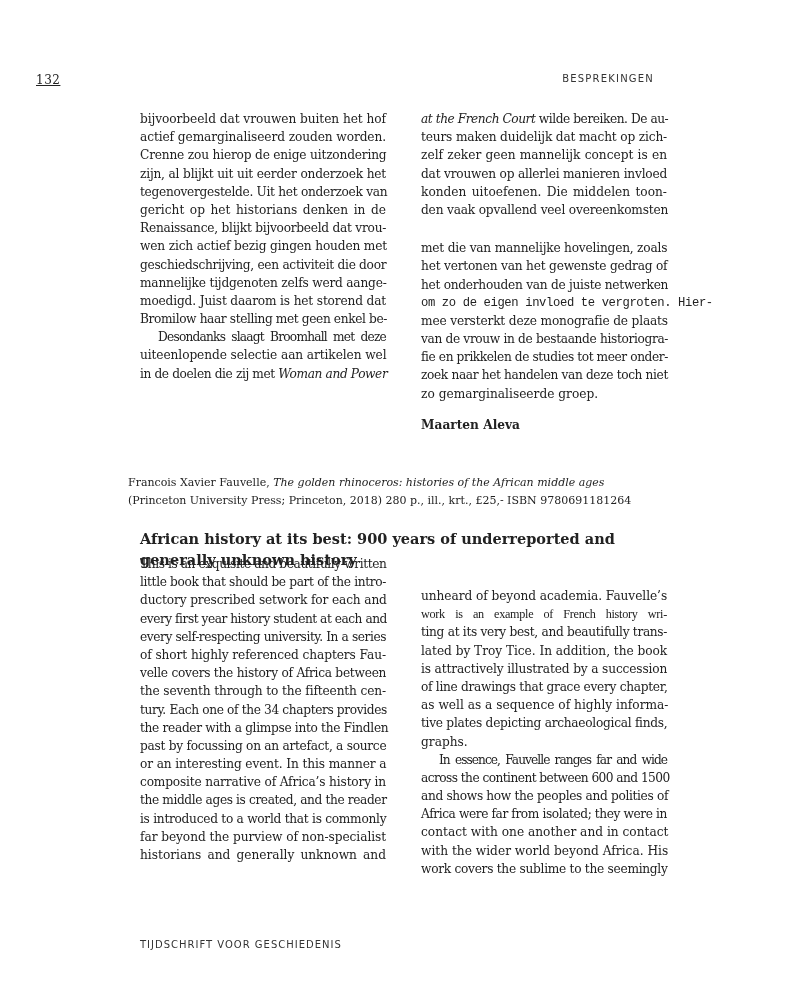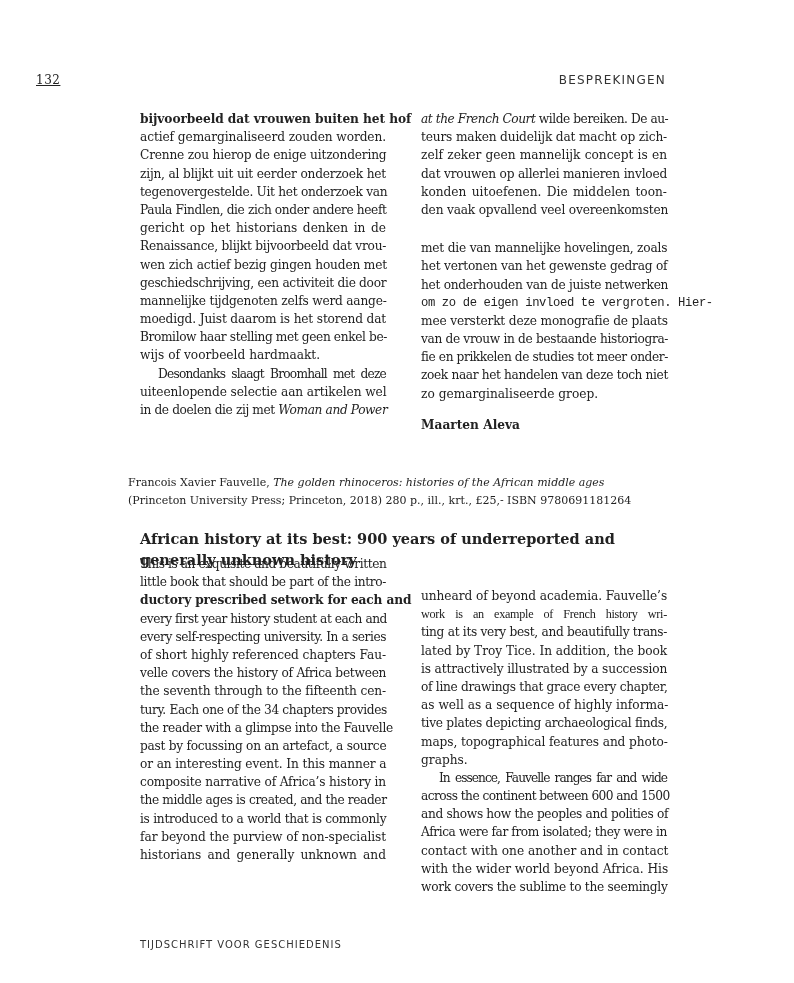--- a/index.html
+++ b/index.html
@@ -1,19 +1,19 @@
 <!DOCTYPE html>
 <html><head>
 <meta charset="utf-8">
 <style>
   html,body{margin:0;padding:0;background:#fff;}
   body{width:794px;height:983px;position:relative;overflow:hidden;
        font-family:"DejaVu Serif","Liberation Serif",serif;color:#222;}
   .pagenum{position:absolute;left:36px;top:73px;font-size:12px;letter-spacing:0.5px;text-decoration:underline;}
-  .running{position:absolute;right:128px;top:73px;font-family:"DejaVu Sans","Liberation Sans",sans-serif;font-size:12px;letter-spacing:1.2px;color:#333;}
+  .running{position:absolute;right:140px;top:73px;font-family:"DejaVu Sans","Liberation Sans",sans-serif;font-size:10px;letter-spacing:1.2px;color:#333;}
   .footer{position:absolute;left:140px;top:939px;font-family:"DejaVu Sans","Liberation Sans",sans-serif;font-size:10px;letter-spacing:1px;color:#333;}
   .col{position:absolute;width:246px;font-size:12.2px;line-height:18.2px;}
   .col .ln{display:block;white-space:nowrap;text-align:justify;text-align-last:justify;height:18.2px;}
   .col .ln.last{text-align-last:left;}
   .col .ln.indent{padding-left:18px;}
   .c1{left:140px;top:110px;}
   .c2{left:421px;top:110px;}
   .c3{left:140px;top:555px;}
   .c4{left:421px;top:587px;}
   .author{font-weight:bold;display:block;margin-top:13px;}
@@ -21,34 +21,32 @@
   .title{position:absolute;left:140px;top:528px;width:520px;font-size:14.5px;line-height:21px;font-weight:bold;}
   em{font-style:italic;}
 </style>
 </head>
 <body>
 
 <div class="pagenum">132</div>
 <div class="running">BESPREKINGEN</div>
 
 <div class="col c1">
-  <span class="ln" style="letter-spacing: -0.0722892px; font-weight: bold;">bijvoorbeeld dat vrouwen buiten het hof</span>
+  <span class="ln" style="letter-spacing: -0.0722892px;">bijvoorbeeld dat vrouwen buiten het hof</span>
   <span class="ln" style="letter-spacing: -0.096px;">actief gemarginaliseerd zouden worden.</span>
   <span class="ln" style="letter-spacing: -0.188976px;">Crenne zou hierop de enige uitzondering</span>
   <span class="ln" style="letter-spacing: -0.211765px;">zijn, al blijkt uit uit eerder onderzoek het</span>
   <span class="ln" style="letter-spacing: -0.301158px;">tegenovergestelde. Uit het onderzoek van</span>
-  <span class="ln" style="letter-spacing: -0.387833px;">Paula Findlen, die zich onder andere heeft</span>
   <span class="ln">gericht op het historians denken in de</span>
   <span class="ln" style="letter-spacing: -0.256809px;">Renaissance, blijkt bijvoorbeeld dat vrou-</span>
   <span class="ln" style="letter-spacing: -0.166008px;">wen zich actief bezig gingen houden met</span>
   <span class="ln" style="letter-spacing: -0.301158px;">geschiedschrijving, een activiteit die door</span>
   <span class="ln" style="letter-spacing: -0.211765px;">mannelijke tijdgenoten zelfs werd aange-</span>
   <span class="ln" style="letter-spacing: -0.166008px;">moedigd. Juist daarom is het storend dat</span>
   <span class="ln" style="letter-spacing: -0.387833px;">Bromilow haar stelling met geen enkel be-</span>
-  <span class="ln last">wijs of voorbeeld hardmaakt.</span>
   <span class="ln indent" style="letter-spacing: -0.778626px;">Desondanks slaagt Broomhall met deze</span>
   <span class="ln" style="letter-spacing: -0.096px;">uiteenlopende selectie aan artikelen wel</span>
   <span class="ln" style="letter-spacing: -0.387833px;"><span>in de doelen die zij met </span><em>Woman and Power</em></span>
 </div>
 
 <div class="col c2">
   <span class="ln" style="letter-spacing: -0.451128px;"><em>at the French Court</em><span> wilde bereiken. De au-</span></span>
   <span class="ln" style="letter-spacing: -0.166008px;">teurs maken duidelijk dat macht op zich-</span>
   <span class="ln">zelf zeker geen mannelijk concept is en</span>
   <span class="ln" style="letter-spacing: -0.211765px;">dat vrouwen op allerlei manieren invloed</span>
@@ -66,47 +64,46 @@
   <span class="author">Maarten Aleva</span>
 </div>
 
 <div class="citation"><span>Francois Xavier Fauvelle, </span><em>The golden rhinoceros: histories of the African middle ages</em><span> (Princeton University Press; Princeton, 2018) 280 p., ill., krt., £25,- ISBN 9780691181264</span></div>
 
 <div class="title">African history at its best: 900 years of underreported and generally unknown history</div>
 
 <div class="col c3">
   <span class="ln" style="letter-spacing: -0.409091px;">This is an exquisite and beautifully written</span>
   <span class="ln" style="letter-spacing: -0.366412px;">little book that should be part of the intro-</span>
-  <span class="ln" style="letter-spacing: -0.142857px; font-weight: bold;">ductory prescribed setwork for each and</span>
+  <span class="ln" style="letter-spacing: -0.142857px;">ductory prescribed setwork for each and</span>
   <span class="ln" style="letter-spacing: -0.47191px;">every first year history student at each and</span>
   <span class="ln" style="letter-spacing: -0.430189px;">every self-respecting university. In a series</span>
   <span class="ln" style="letter-spacing: -0.096px;">of short highly referenced chapters Fau-</span>
   <span class="ln" style="letter-spacing: -0.256809px;">velle covers the history of Africa between</span>
   <span class="ln" style="letter-spacing: -0.142857px;">the seventh through to the fifteenth cen-</span>
   <span class="ln" style="letter-spacing: -0.366412px;">tury. Each one of the 34 chapters provides</span>
-  <span class="ln" style="letter-spacing: -0.323077px;">the reader with a glimpse into the Fauvelle</span>
+  <span class="ln" style="letter-spacing: -0.323077px;">the reader with a glimpse into the Findlen</span>
   <span class="ln" style="letter-spacing: -0.27907px;">past by focussing on an artefact, a source</span>
   <span class="ln" style="letter-spacing: -0.119522px;">or an interesting event. In this manner a</span>
   <span class="ln" style="letter-spacing: -0.166008px;">composite narrative of Africa’s history in</span>
   <span class="ln" style="letter-spacing: -0.387833px;">the middle ages is created, and the reader</span>
   <span class="ln" style="letter-spacing: -0.27907px;">is introduced to a world that is commonly</span>
   <span class="ln" style="letter-spacing: -0.0722892px;">far beyond the purview of non-specialist</span>
   <span class="ln">historians and generally unknown and</span>
 </div>
 
 <div class="col c4">
   <span class="ln" style="letter-spacing: -0.0722892px;">unheard of beyond academia. Fauvelle’s</span>
   <span class="ln" style="letter-spacing: -0.27907px; font-family: Liberation Serif, serif;">work is an example of French history wri-</span>
   <span class="ln" style="letter-spacing: -0.344828px;">ting at its very best, and beautifully trans-</span>
   <span class="ln" style="letter-spacing: -0.0483871px;">lated by Troy Tice. In addition, the book</span>
   <span class="ln" style="letter-spacing: -0.142857px;">is attractively illustrated by a succession</span>
   <span class="ln" style="letter-spacing: -0.301158px;">of line drawings that grace every chapter,</span>
   <span class="ln">as well as a sequence of highly informa-</span>
   <span class="ln" style="letter-spacing: -0.27907px;">tive plates depicting archaeological finds,</span>
-  <span class="ln" style="letter-spacing: -0.119522px;">maps, topographical features and photo-</span>
   <span class="ln last">graphs.</span>
   <span class="ln indent" style="letter-spacing: -0.95203px;">In essence, Fauvelle ranges far and wide</span>
   <span class="ln" style="letter-spacing: -0.553506px;">across the continent between 600 and 1500</span>
   <span class="ln" style="letter-spacing: -0.344828px;">and shows how the peoples and polities of</span>
   <span class="ln" style="letter-spacing: -0.409091px;">Africa were far from isolated; they were in</span>
   <span class="ln">contact with one another and in contact</span>
   <span class="ln">with the wider world beyond Africa. His</span>
   <span class="ln" style="letter-spacing: -0.27907px;">work covers the sublime to the seemingly</span>
 </div>
 

